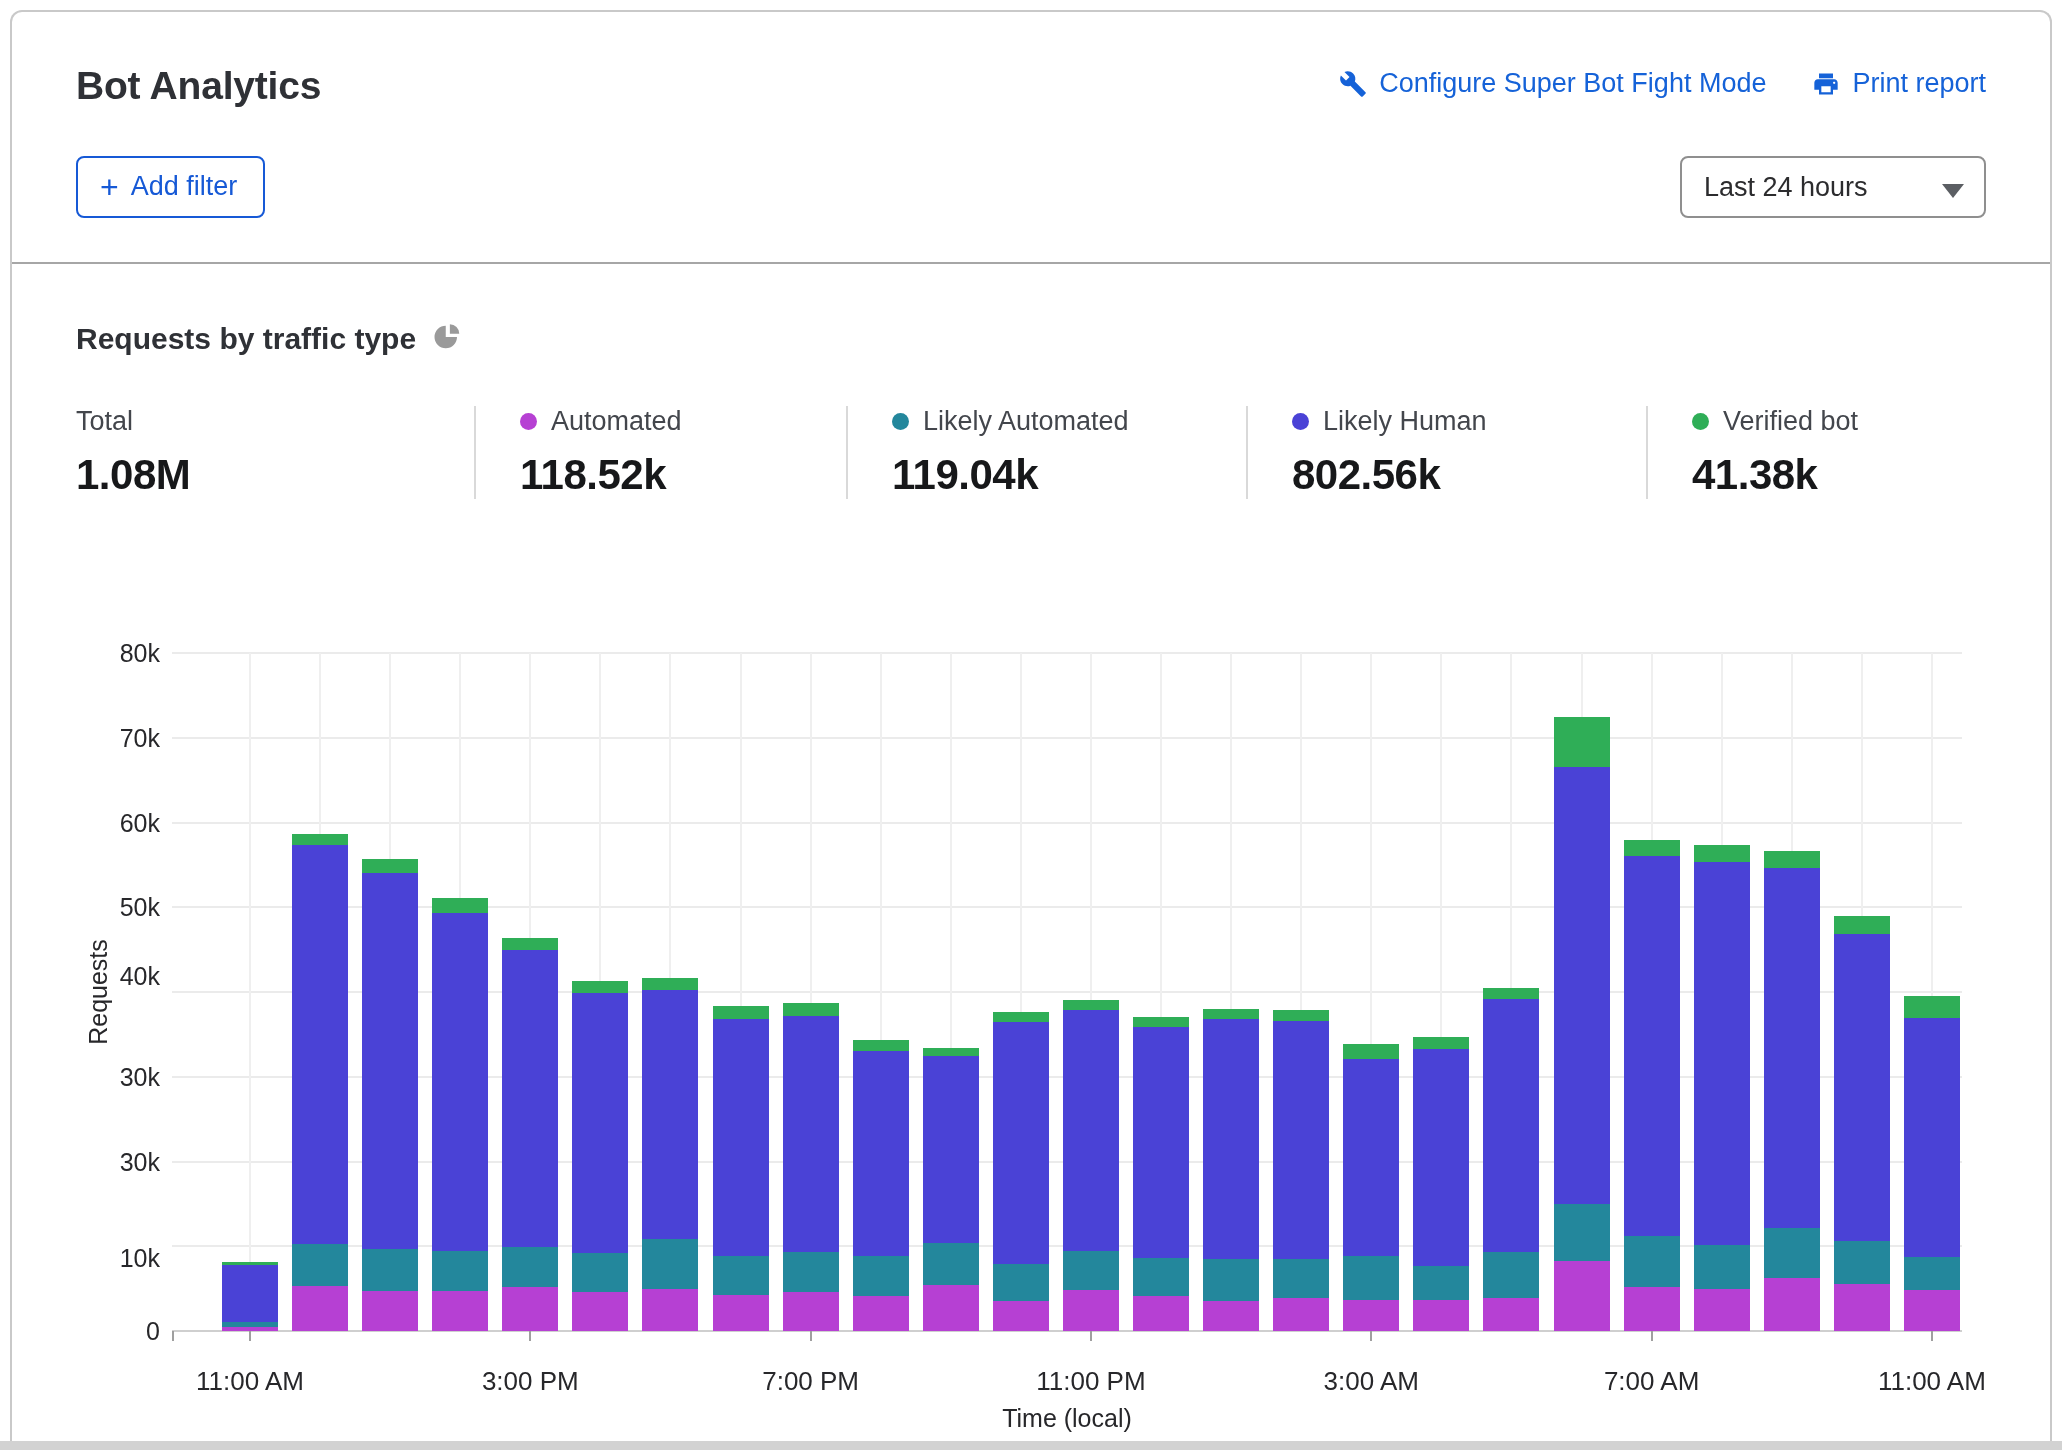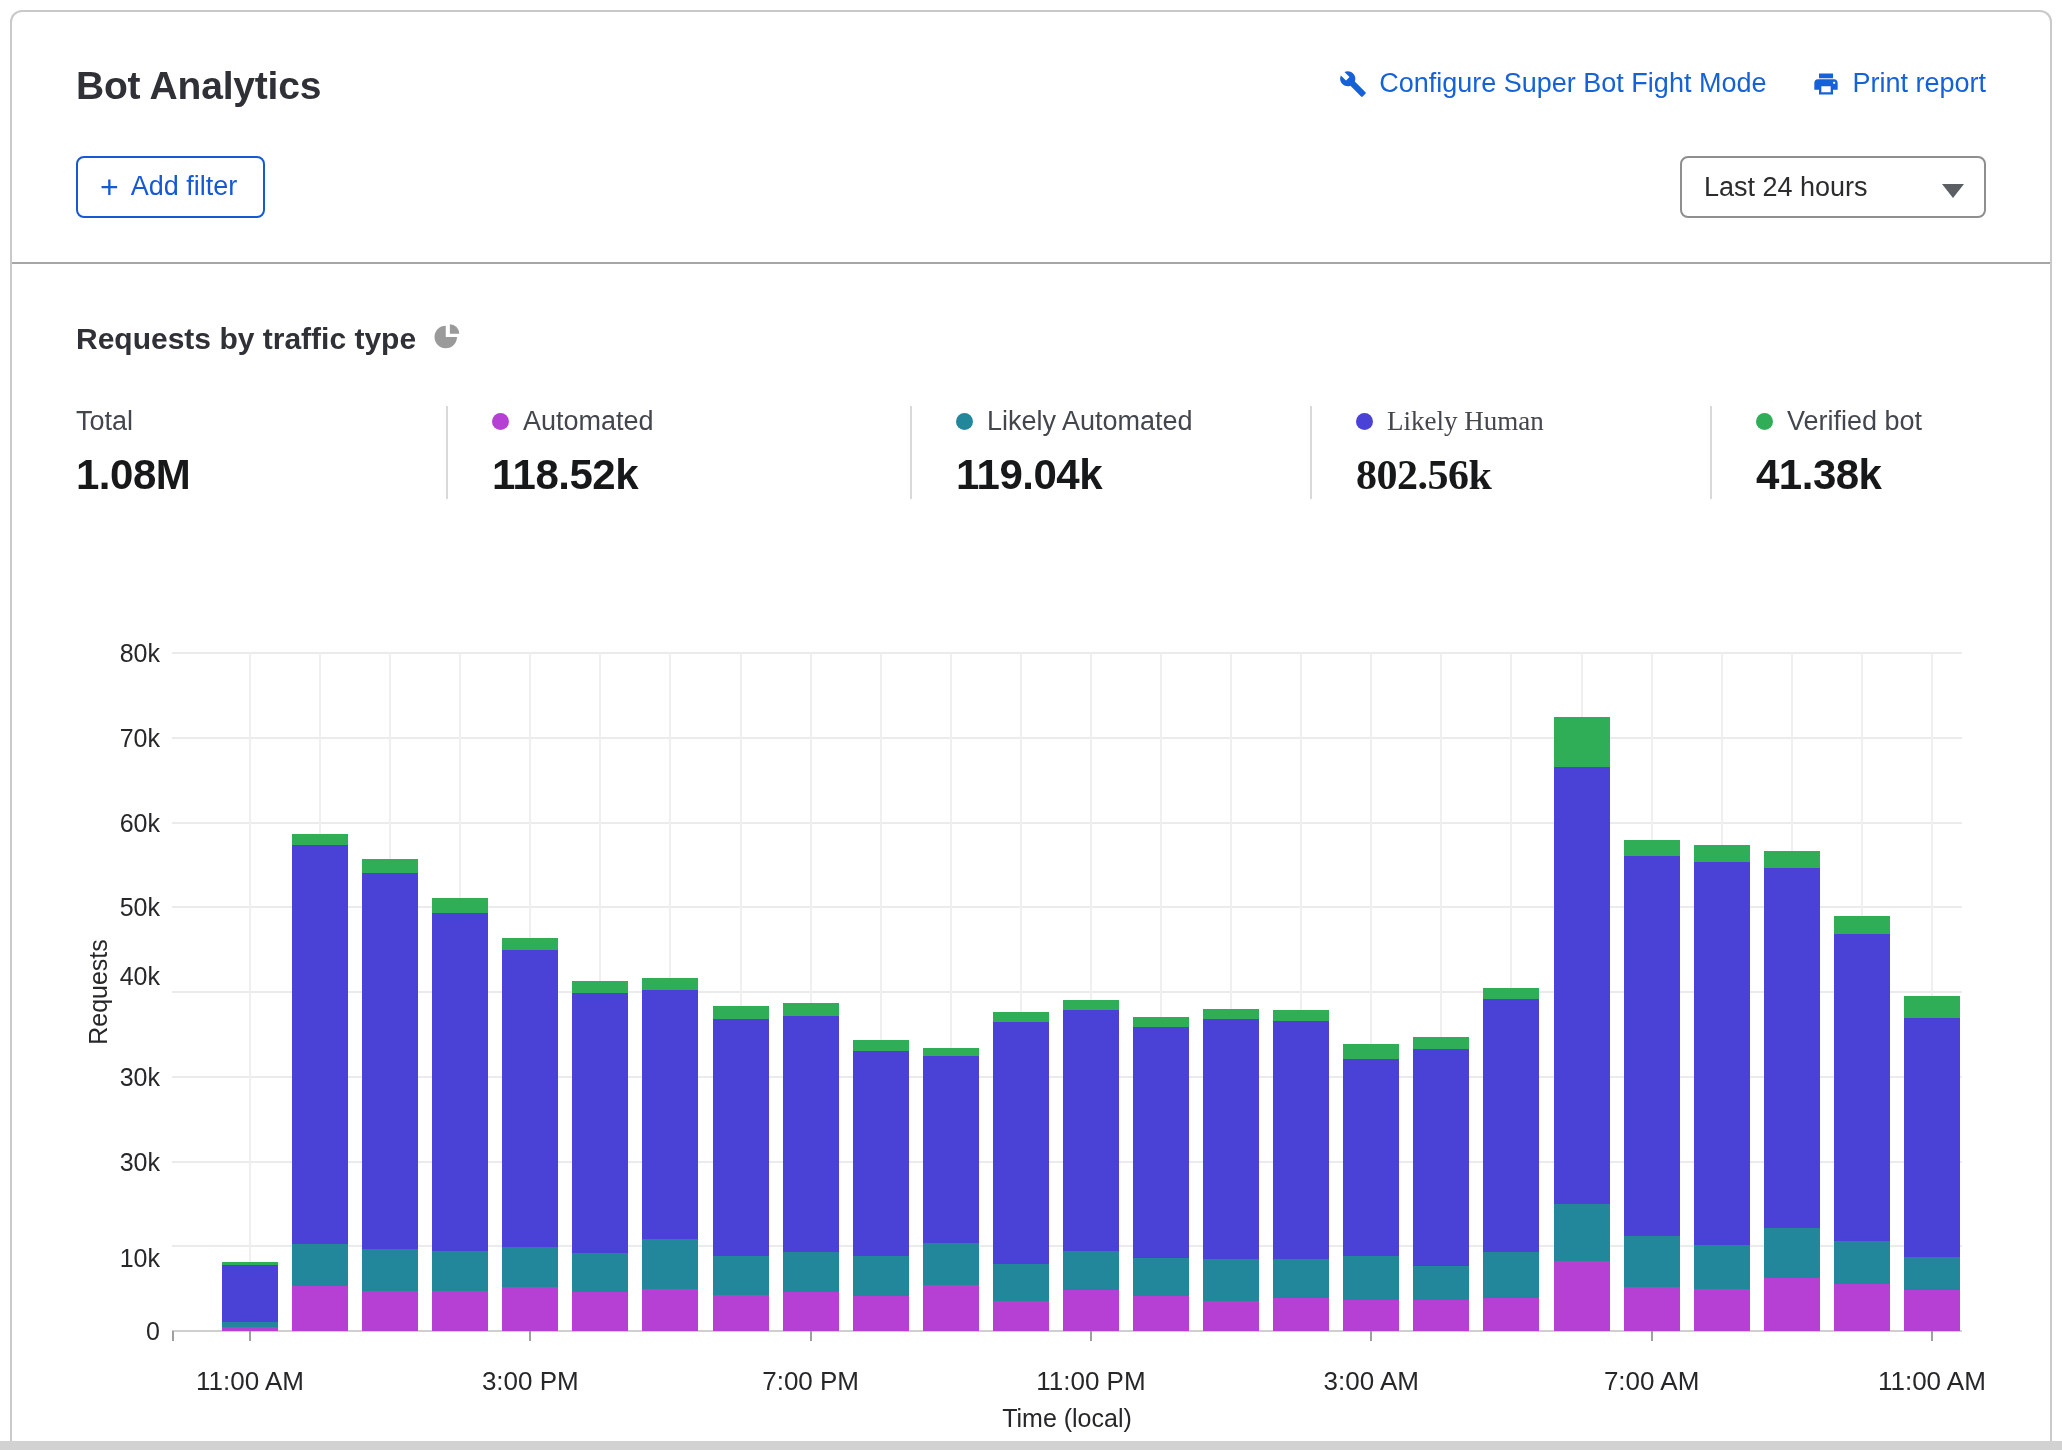--- a/index.html
+++ b/index.html
@@ -24,23 +24,23 @@
   .caret { position:absolute; right:20px; top:26px; width:0; height:0;
           border-left:11px solid transparent; border-right:11px solid transparent; border-top:14px solid #5b5e63; }
   .divider { border:none; border-top:2px solid #a6a6a6; margin-top:44px; }
   .section { padding:58px 64px 0 64px; }
   .section-title-row { display:flex; align-items:center; gap:16px; }
   .section-title { font-size:30px; font-weight:700; color:#2f3136; }
   .stats { display:flex; margin-top:50px; }
   .stat { padding-right:20px; }
   .stat + .stat { border-left:2px solid #d9d9d9; padding-left:44px; }
   .stat-0 { width:370px; }
-  .stat-1 { width:464px; }
+  .stat-1 { width:372px;margin-left:28px; }
   .stat-2 { width:400px; }
-  .stat-3 { width:400px;font-family:Liberation Serif, serif; }
+  .stat-3 { width:400px; }
   .stat-label-row { display:flex; align-items:center; gap:14px; font-size:27px; color:#43464c; }
   .dot { width:17px; height:17px; border-radius:50%; flex:0 0 auto; }
   .stat-value { margin-top:14px; font-size:42px; font-weight:700; color:#17181a; letter-spacing:-0.5px; }
   
   .chart { position:absolute; left:0; top:610px; width:2042px; height:832px; }
   .plot { position:absolute; left:160px; top:31px; width:1790px; height:678px; }
   .hgrid { position:absolute; left:0; width:100%; height:2px; background:#ebebeb; }
   .hgrid.baseline { background:#cfcfcf; }
   .vgrid { position:absolute; top:0; bottom:0; width:2px; background:#efefef; }
   .bar-seg { position:absolute; }

